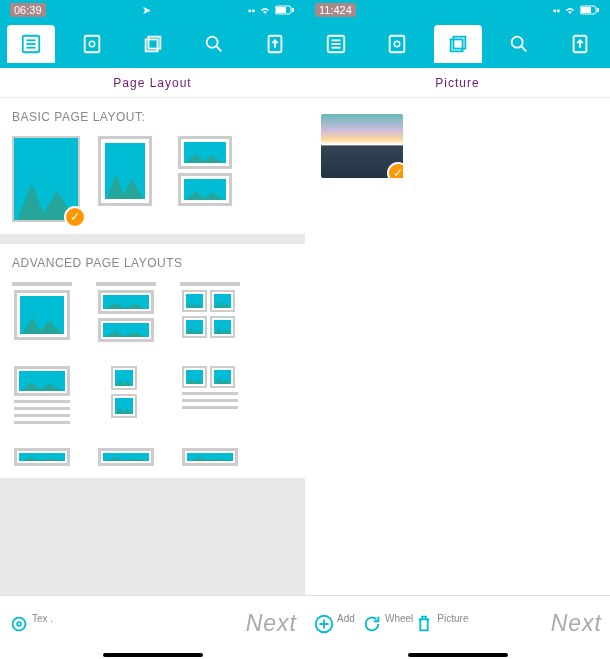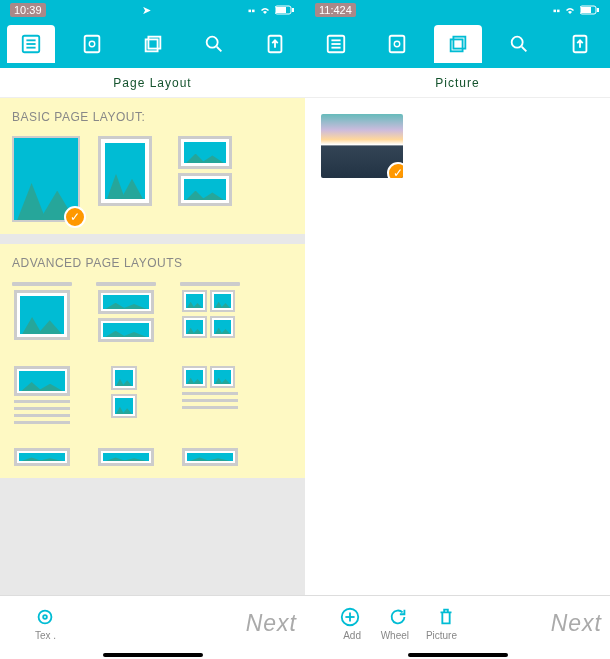--- a/index.html
+++ b/index.html
@@ -4,23 +4,23 @@
 <style>
 * { box-sizing: border-box; margin: 0; padding: 0; }
 body { font-family: -apple-system, Helvetica, Arial, sans-serif; background: #f0f0f0; width: 610px; height: 659px; display: flex; }
 .screen { width: 305px; height: 659px; background: #fff; display: flex; flex-direction: column; position: relative; }
 .statusbar { height: 20px; background: #00bcd4; display: flex; align-items: center; justify-content: space-between; padding: 0 10px; color: #fff; font-size: 11px; }
 .statusbar .time { background: #a88; padding: 1px 4px; border-radius: 2px; font-weight: 500; }
 .statusbar .right { display: flex; gap: 4px; align-items: center; font-size: 10px; }
 .topnav { height: 48px; background: #00bcd4; display: flex; align-items: center; justify-content: space-around; }
 .topnav .tab { width: 48px; height: 38px; display: flex; align-items: center; justify-content: center; color: #fff; border-radius: 4px 4px 0 0; }
 .topnav .tab.active { background: #fff; color: #00bcd4; }
-.subheader { height: 30px; display: flex; align-items: center; justify-content: center; font-size: 12px; color: #14532d; letter-spacing: 1px; background: #fff; border-bottom: 1px solid #eee; }
+.subheader { height: 30px; display: flex; align-items: center; justify-content: center; font-size: 12px; color: #701a75; letter-spacing: 1px; background: #fff; border-bottom: 1px solid #eee; }
 .content { flex: 1; overflow: hidden; background: #e8e8e8; }
-.section { background: #fef9c3; margin-bottom: 10px; padding: 12px; }
+.section { background: #ffffff; margin-bottom: 10px; padding: 12px; }
 .section-title { font-size: 12px; color: #888; letter-spacing: 0.5px; margin-bottom: 12px; }
 .layout-grid { display: flex; gap: 18px; flex-wrap: wrap; }
 .layout-item { width: 68px; display: flex; flex-direction: column; gap: 4px; position: relative; }
 .layout-item.small { width: 62px; }
 .thumb { background: #00bcd4; border: 2px solid #ccc; position: relative; overflow: hidden; }
 .thumb-full { width: 68px; height: 86px; }
 .thumb-border { width: 54px; height: 70px; border: 3px solid #ccc; background: #fff; padding: 4px; display:flex; }
 .thumb-inner { flex:1; background:#00bcd4; position:relative; overflow:hidden; }
 .mountain { position: absolute; bottom: 0; left: 0; right: 0; height: 45%; }
 .mountain::before { content:''; position:absolute; bottom:0; left:5%; width:45%; height:100%; background:#26a69a; clip-path: polygon(50% 0, 100% 100%, 0 100%); }
@@ -35,37 +35,37 @@
 .adv-half { width:56px; height:24px; border:3px solid #ccc; background:#fff; padding:2px; display:flex; }
 .adv-small { width:25px; height:22px; border:2px solid #ccc; background:#fff; padding:2px; display:flex; }
 .adv-row { display:flex; gap:3px; width:56px; }
 .lines { display:flex; flex-direction:column; gap:4px; width:56px; }
 .lines .line { height:3px; background:#ccc; }
 .side-lines { display:flex; gap:4px; }
 .side-lines .thumb-s { width:26px; height:24px; border:2px solid #ccc; background:#fff; padding:2px; display:flex; }
 .side-lines .lns { flex:1; display:flex; flex-direction:column; gap:3px; justify-content:center; }
 .side-lines .lns .l { height:2px; background:#ccc; }
 .bottombar { height: 56px; background: #fff; border-top: 1px solid #ddd; display: flex; align-items: center; padding: 0 8px; }
-.bottombar .btn { display: flex; flex-direction: column; align-items: flex-end; gap: 2px; color: #888; font-size: 10px; min-width: 48px; }
+.bottombar .btn { display: flex; align-items: flex-start; gap: 2px; color: #888; font-size: 10px; min-width: 48px; }
 .bottombar .btn .ico { font-size: 20px; color: #00bcd4; }
 .bottombar .next { margin-left: auto; font-size: 23px; color: #aaa; letter-spacing: 1px; font-style: italic; }
 .homeindicator { height: 8px; display:flex; justify-content:center; align-items:center; background:#fff; }
 .homeindicator div { width: 100px; height: 4px; background: #000; border-radius: 2px; }
 .photo-area { background:#fff; flex:1; padding:16px; }
 .photo-thumb { width:82px; height:64px; position:relative; overflow:hidden; border-radius:2px; }
 .photo-sky { position:absolute; inset:0; background: linear-gradient(#6bb 0%, #cbd 25%, #ffd89b 40%, #fff 48%, #345 50%, #234 100%); }
 .photo-count { text-align:center; color:#999; font-size:12px; margin-top:60px; }
 svg { display:block; }
 </style>
 </head>
 <body>
 
 <div class="screen">
   <div class="statusbar">
-    <span class="time">10:39</span>
+    <span class="time">06:39</span>
     <span>➤</span>
     <span class="right">
       <span>▪▪</span>
       <span>
         <svg width="12" height="10" viewBox="0 0 12 10">
             <path d="M6 9 L4 7 Q6 5 8 7 Z M2 5 Q6 1 10 5 L9 6 Q6 3 3 6 Z" fill="#fff"></path>
           </svg>
       </span>
       <span>
         <svg width="20" height="10" viewBox="0 0 20 10">

